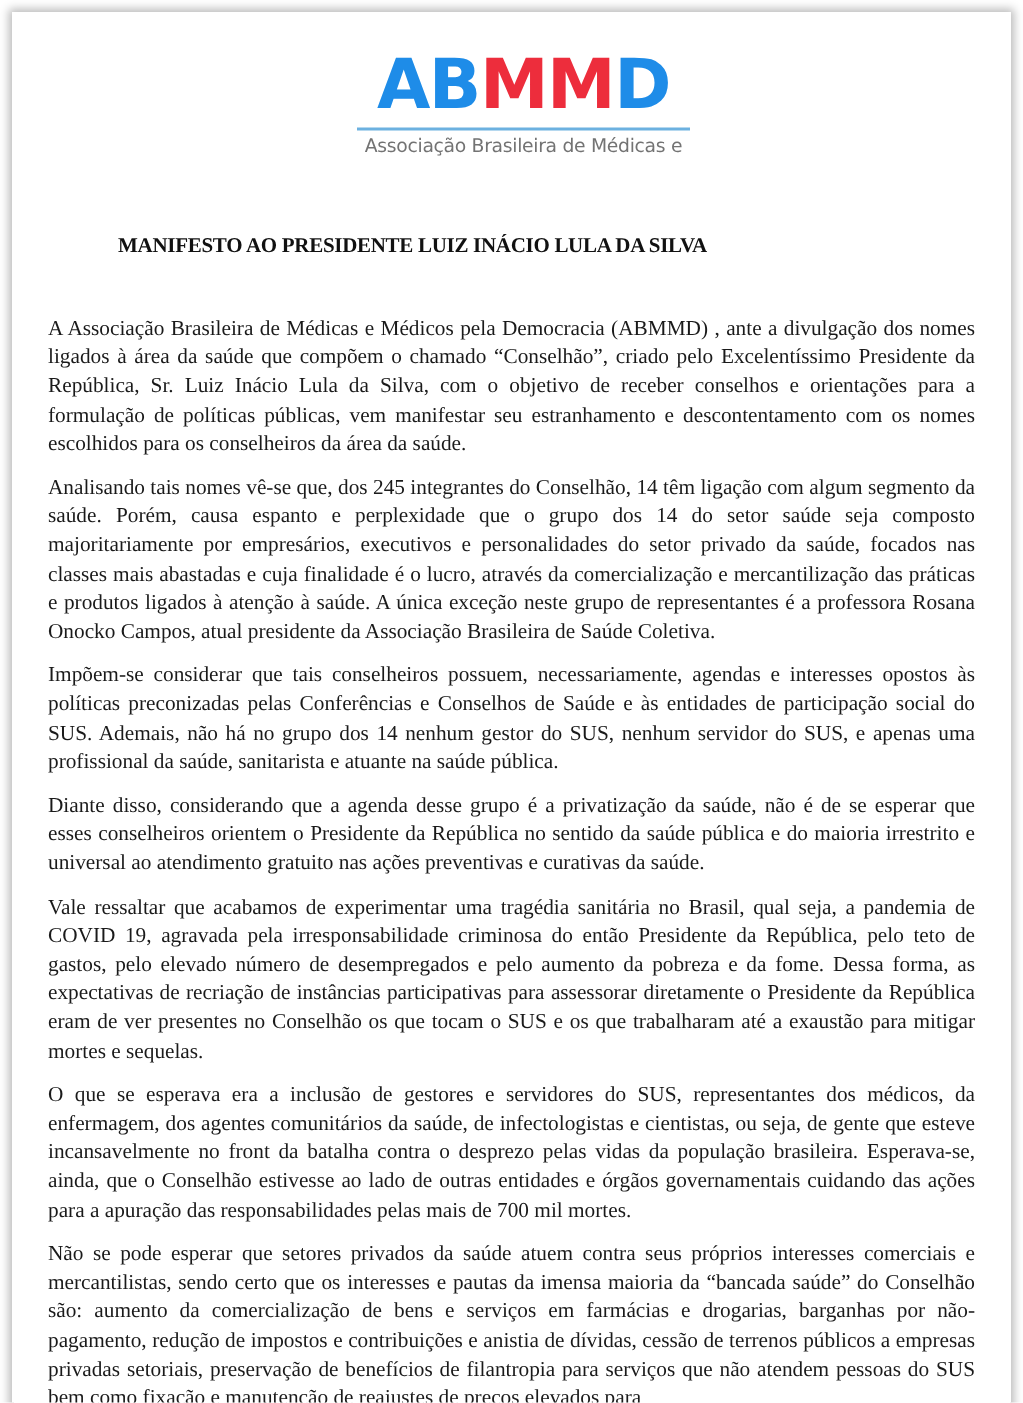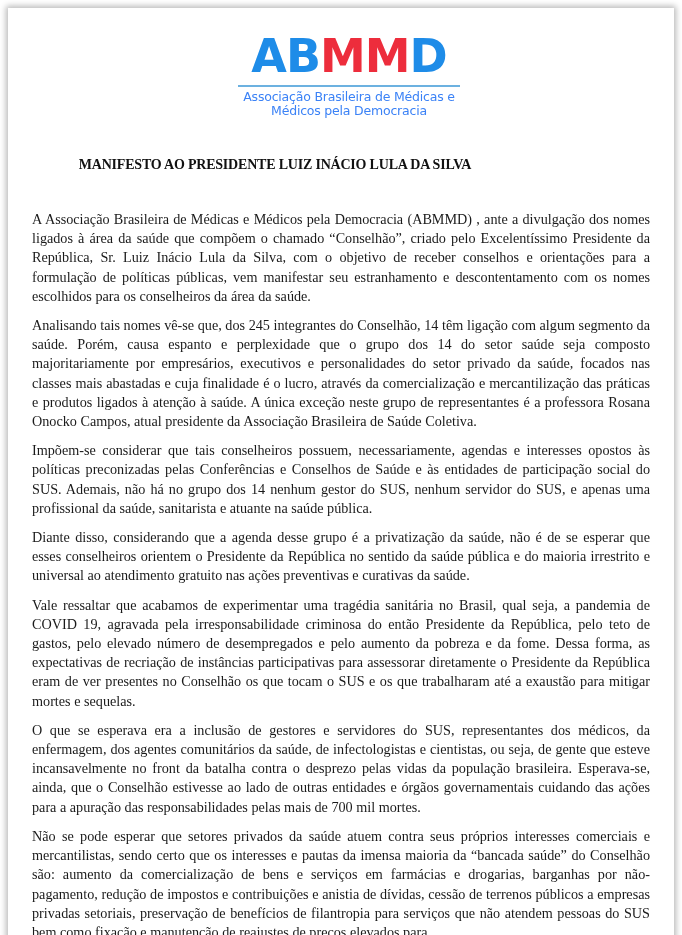--- a/index.html
+++ b/index.html
@@ -11,21 +11,21 @@
   }
   .logo { position: absolute; left: 226px; top: 25px; width: 230px; text-align: center; }
   .logo-letters {
     font-family: "DejaVu Sans", sans-serif; font-weight: bold;
     font-size: 46px; letter-spacing: -1px; line-height: 46px; height: 48px;
     display: flex; justify-content: center;
   }
   .logo-letters span { display: inline-block; }
   .logo-rule { height: 2px; background: #6cb1e0; margin: 4px 4px 3px 4px; }
   .logo-sub {
-    font-family: "DejaVu Sans", sans-serif; font-size: 12.5px; color: #3b82f6;
+    font-family: "DejaVu Sans", sans-serif; font-size: 12.5px; color: #737373;
     line-height: 14px; letter-spacing: -0.2px; text-align: center;
   }
   .title {
     position: absolute; left: 0; width: 550px; top: 157px; text-align: center;
     font-family: "Liberation Serif", serif; font-weight: bold; font-size: 14px;
     color: #111; letter-spacing: -0.2px;
   }
   .body {
     position: absolute; left: 32px; top: 210px; width: 618px;
     font-family: "Liberation Serif", serif; font-size: 14.2px; line-height: 19.2px;
@@ -40,21 +40,20 @@
   <div class="logo">
     <div class="logo-letters">
       <span style="color: rgb(30, 140, 232);">A</span>
       <span style="color: rgb(30, 140, 232);">B</span>
       <span style="color: rgb(237, 45, 60);">M</span>
       <span style="color: rgb(237, 45, 60);">M</span>
       <span style="color: rgb(30, 140, 232);">D</span>
     </div>
     <div class="logo-rule"></div>
     <div class="logo-sub">Associação Brasileira de Médicas e</div>
-    <div class="logo-sub">Médicos pela Democracia</div>
   </div>
 </div>
 
 <div class="title">MANIFESTO AO PRESIDENTE LUIZ INÁCIO LULA DA SILVA</div>
 
 <div class="body">
   <p>A Associação Brasileira de Médicas e Médicos pela Democracia (ABMMD) , ante a divulgação dos nomes ligados à área da saúde que compõem o chamado “Conselhão”, criado pelo Excelentíssimo Presidente da República, Sr. Luiz Inácio Lula da Silva, com o objetivo de receber conselhos e orientações para a formulação de políticas públicas, vem manifestar seu estranhamento e descontentamento com os nomes escolhidos para os conselheiros da área da saúde.</p>
   <p>Analisando tais nomes vê-se que, dos 245 integrantes do Conselhão, 14 têm ligação com algum segmento da saúde. Porém, causa espanto e perplexidade que o grupo dos 14 do setor saúde seja composto majoritariamente por empresários, executivos e personalidades do setor privado da saúde, focados nas classes mais abastadas e cuja finalidade é o lucro, através da comercialização e mercantilização das práticas e produtos ligados à atenção à saúde. A  única exceção neste grupo de representantes é a professora Rosana Onocko Campos, atual presidente da Associação Brasileira de Saúde Coletiva.</p>
   <p>Impõem-se considerar que tais conselheiros possuem, necessariamente, agendas e interesses opostos às políticas preconizadas pelas Conferências e Conselhos de Saúde e às entidades de participação social do SUS. Ademais, não há no grupo dos 14 nenhum gestor do SUS, nenhum servidor do SUS, e apenas uma profissional da saúde, sanitarista e atuante na saúde pública.</p>
   <p>Diante disso, considerando que a agenda desse grupo é a privatização da saúde, não é de se esperar que esses conselheiros orientem o Presidente da República no sentido da saúde pública e do maioria irrestrito e universal ao atendimento gratuito nas ações preventivas e curativas da saúde.</p>

